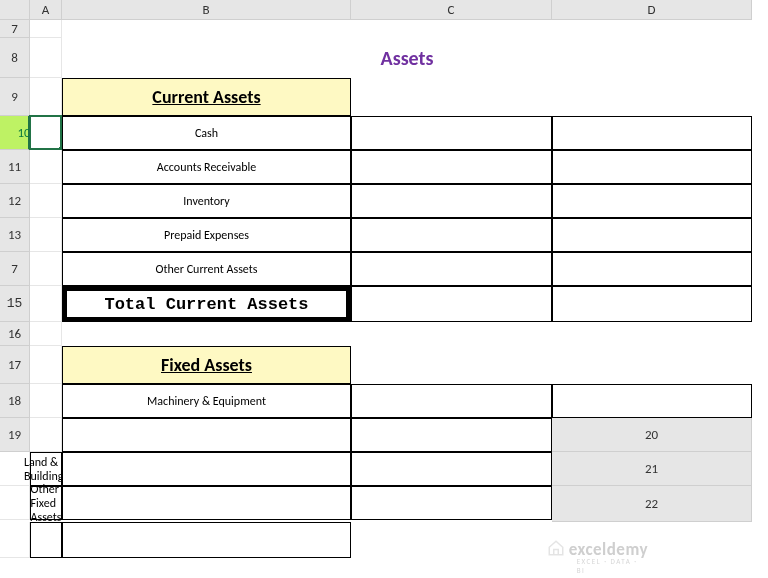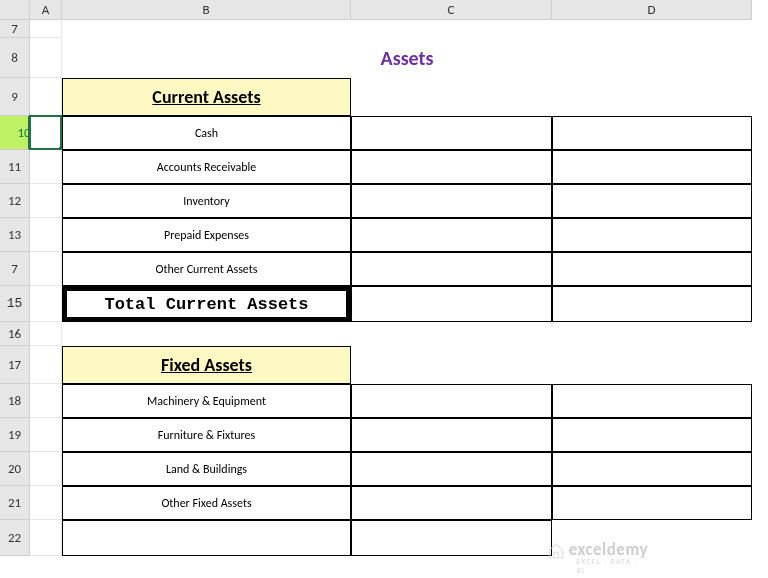--- a/index.html
+++ b/index.html
@@ -130,21 +130,21 @@
   .watermark {
     position: absolute;
     right: 120px;
     bottom: 18px;
     font-size: 17px;
     color: #cfcfcf;
     font-weight: 600;
     letter-spacing: 0.5px;
     pointer-events: none;
     display: flex;
-    align-items: flex-end;
+    align-items: flex-start;
     gap: 4px;
   }
   .watermark .sub {
     position: absolute;
     top: 18px;
     left: 22px;
     font-size: 7px;
     letter-spacing: 1.5px;
     color: #d6d6d6;
     font-weight: 400;
@@ -230,21 +230,20 @@
   <div class="cell row-17 no-grid"></div>
 
   <div class="row-header row-18">18</div>
   <div class="cell row-18 light-grid"></div>
   <div class="cell row-18 data-cell">Machinery &amp; Equipment</div>
   <div class="cell row-18 blank-bordered"></div>
   <div class="cell row-18 blank-bordered"></div>
 
   <div class="row-header row-19">19</div>
   <div class="cell row-19 light-grid"></div>
-  <div class="cell row-19 data-cell">Furniture &amp; Fixtures</div>
   <div class="cell row-19 blank-bordered"></div>
   <div class="cell row-19 blank-bordered"></div>
 
   <div class="row-header row-20">20</div>
   <div class="cell row-20 light-grid"></div>
   <div class="cell row-20 data-cell">Land &amp; Buildings</div>
   <div class="cell row-20 blank-bordered"></div>
   <div class="cell row-20 blank-bordered"></div>
 
   <div class="row-header row-21">21</div>

